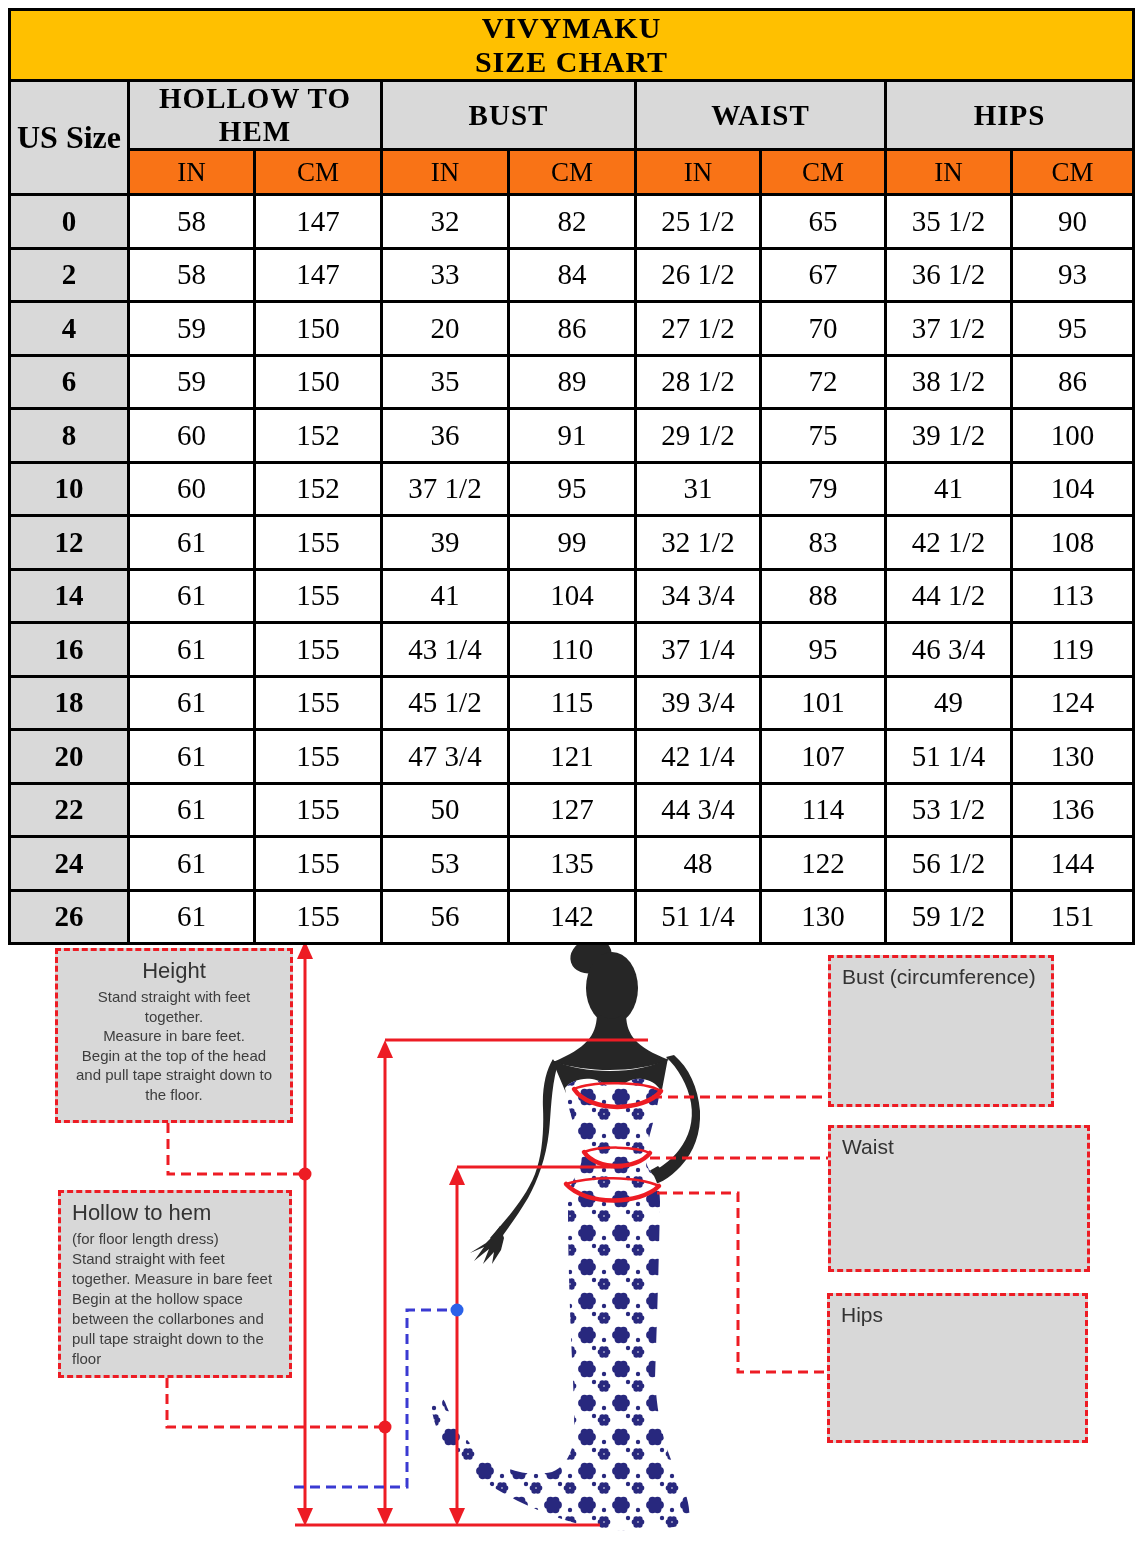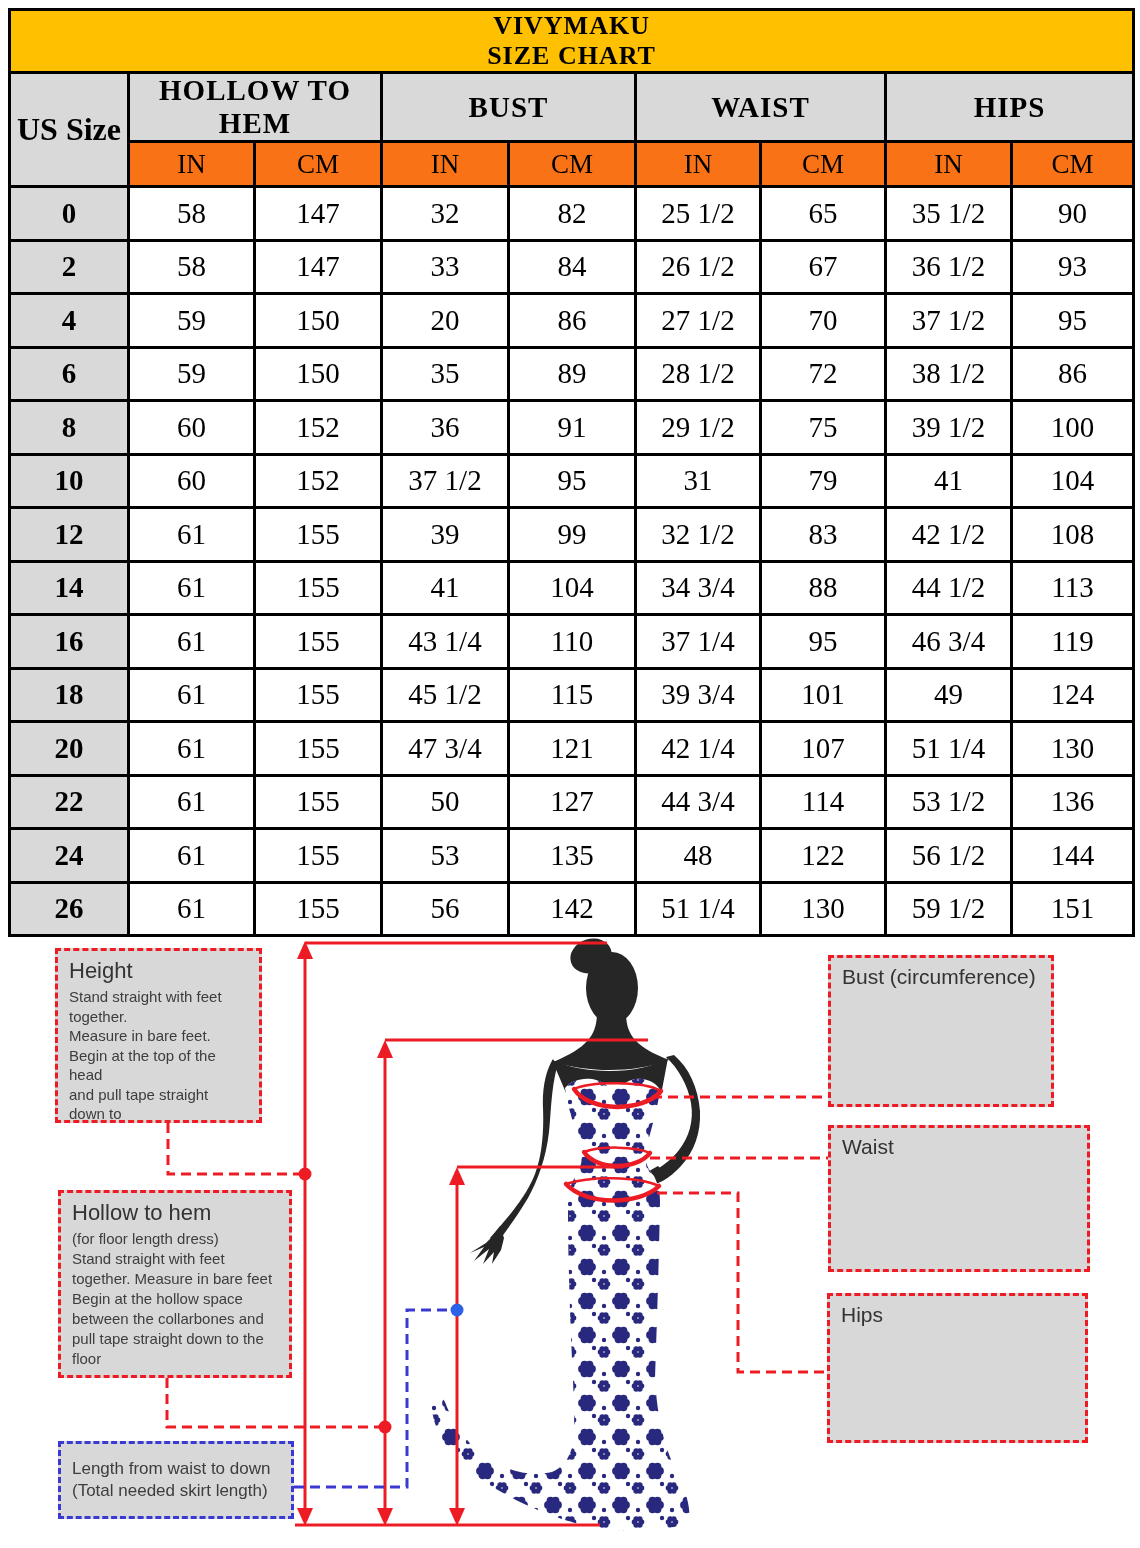--- a/index.html
+++ b/index.html
@@ -3,33 +3,33 @@
 <meta charset="utf-8">
 <style>
   html,body{margin:0;padding:0;background:#fff;}
   .page{position:relative;width:1140px;height:1548px;background:#ffffff;overflow:hidden;
         font-family:"Liberation Sans",sans-serif;}
   
   table.size-chart{position:absolute;left:8px;top:8px;width:1124px;border-collapse:collapse;
         table-layout:fixed;}
   table.size-chart td{border:3px solid #000;text-align:center;vertical-align:middle;
         font-family:"Liberation Serif",serif;color:#000;padding:0;overflow:hidden;}
-  td.title-cell{background:#ffc000;font-weight:bold;font-size:26px;height:60px;letter-spacing:1px;}
+  td.title-cell{background:#ffc000;font-weight:bold;font-size:30px;height:60px;letter-spacing:1px;}
   td.corner-cell{background:#d9d9d9;font-weight:bold;font-size:32px;}
   td.group-cell{background:#d9d9d9;font-weight:bold;font-size:29px;height:51px;letter-spacing:1px;}
   td.unit-cell{background:#f97316;font-size:27px;height:42px;}
   tbody#rows td{font-size:29px;height:50.5px;background:#fff;}
   tbody#rows td.size-cell{background:#d9d9d9;font-weight:bold;}
   
   svg.diagram{position:absolute;left:0;top:0;width:1140px;height:1548px;}
   .gbox{position:absolute;box-sizing:border-box;background:#d8d8d8;
         border:3px dashed #ed1c24;color:#3d3d3d;padding:7px 11px;overflow:hidden;}
   .gbox .gbox-title{font-size:22px;color:#333;margin-bottom:3px;}
   .gbox .gbox-body{font-size:15px;line-height:19.5px;white-space:pre-line;}
-  .height-box{left:55px;top:948px;width:207px;height:175px;}
+  .height-box{left:55px;top:948px;width:238px;height:175px;text-align:center;}
   .hollow-box{left:58px;top:1190px;width:234px;height:188px;}
   .hollow-box .gbox-body{line-height:20px;}
   .skirt-box{left:58px;top:1441px;width:236px;height:78px;border-color:#3a3ad2;
         display:flex;align-items:center;}
   .skirt-box .gbox-body{font-size:17px;line-height:22px;}
   .bust-box{left:828px;top:955px;width:226px;height:152px;}
   .waist-box{left:828px;top:1125px;width:262px;height:147px;}
   .waist-box .gbox-body{line-height:19px;}
   .hips-box{left:827px;top:1293px;width:261px;height:150px;}
   .bust-box .gbox-title,.waist-box .gbox-title,.hips-box .gbox-title{font-size:21px;}
@@ -349,24 +349,20 @@
   <div class="gbox hollow-box">
     <div class="gbox-title">Hollow to hem</div>
     <div class="gbox-body">(for floor length dress)
 Stand straight with feet
 together. Measure in bare feet
 Begin at the hollow space
 between the collarbones and
 pull tape straight down to the
 floor</div>
   </div>
-  <div class="gbox skirt-box">
-    <div class="gbox-body">Length from waist to down
-(Total needed skirt length)</div>
-  </div>
   <div class="gbox bust-box">
     <div class="gbox-title">Bust (circumference)</div>
   </div>
   <div class="gbox waist-box">
     <div class="gbox-title">Waist</div>
   </div>
   <div class="gbox hips-box">
     <div class="gbox-title">Hips</div>
   </div>
 

